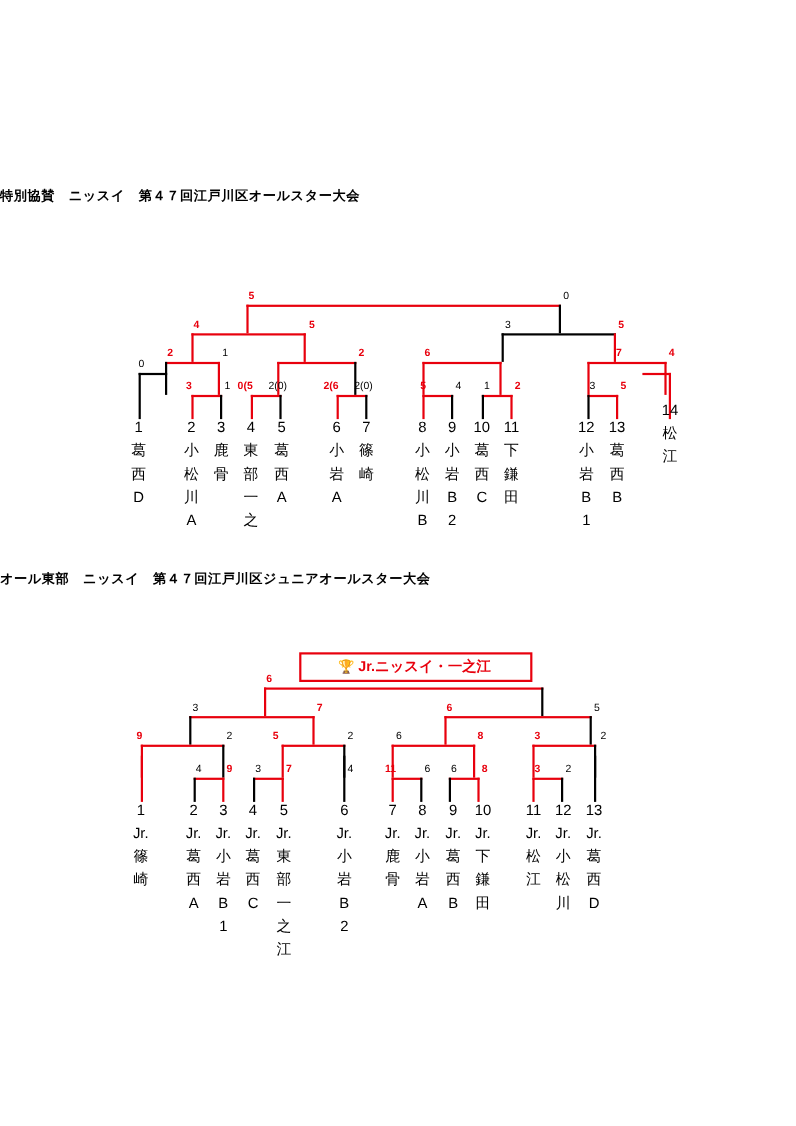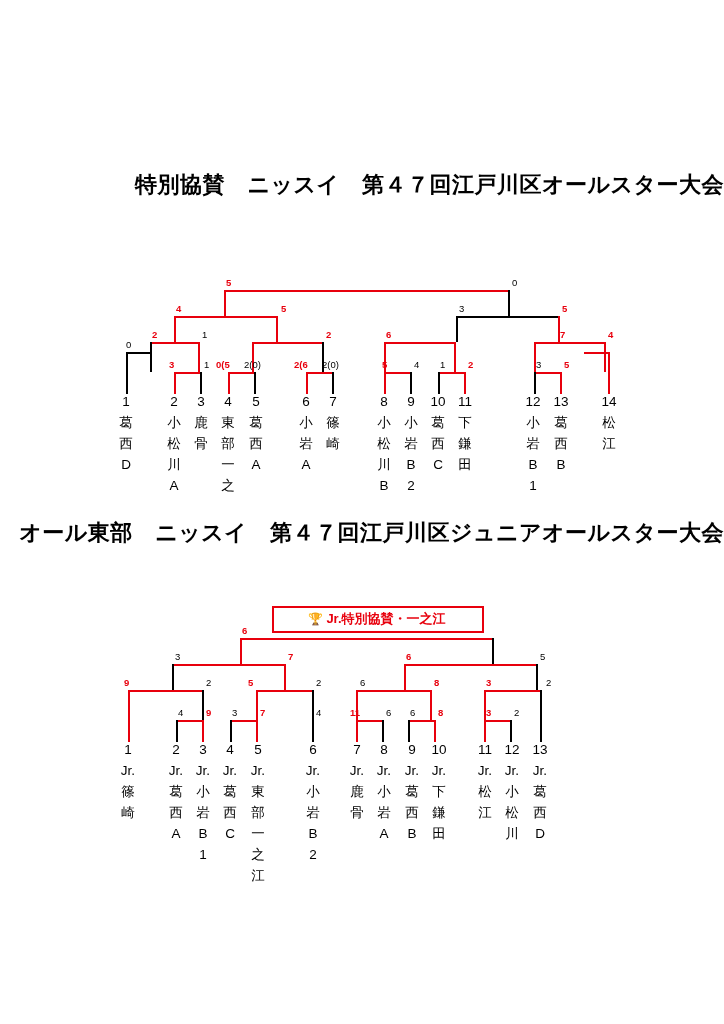--- a/index.html
+++ b/index.html
@@ -1,20 +1,20 @@
 <!DOCTYPE html>
 <html><head>
 <meta charset="utf-8">
 <style>
   html,body{margin:0;padding:0;background:#ffffff;}
   body{width:724px;height:1024px;font-family:"Liberation Sans",sans-serif;color:#000;position:relative;overflow:hidden;}
   .bracket-section{position:absolute;left:0;width:724px;}
   .sec1{top:170px;}
   .sec2{top:518px;}
-  .title{text-align:right;font-weight:bold;font-size:22px;letter-spacing:0.5px;white-space:nowrap;}
+  .title{text-align:left;font-weight:bold;font-size:12px;letter-spacing:0.5px;white-space:nowrap;}
   .champ{position:absolute;border:2px solid #e8000d;background:#fff;color:#e8000d;font-weight:bold;font-size:13px;white-space:nowrap;padding:2px 10px 3px 8px;text-align:center;}
   .champ .cup{font-size:12px;margin-right:3px;}
   .line{position:absolute;background:#000;}
   .line.red{background:#e8000d;}
   .v{width:2px;}
   .h{height:2px;}
   .v.red,.h.red{background:#e8000d;}
   .score{position:absolute;font-size:9.5px;font-weight:bold;line-height:1;white-space:nowrap;}
   .score.blk{color:#000;font-weight:normal;}
   .score.red{color:#e8000d;}
@@ -201,37 +201,37 @@
       <span class="ch">B</span>
       <span class="ch">1</span>
     </div>
     <div class="team" style="left:548px;top:192px;">
       <span class="num">13</span>
       <span class="ch">葛</span>
       <span class="ch">西</span>
       <span class="ch"></span>
       <span class="ch">B</span>
     </div>
-    <div class="team" style="left:596px;top:192px;text-align:center;">
+    <div class="team" style="left:596px;top:176px;text-align:center;">
       <span class="num">14</span>
       <span class="ch">松</span>
       <span class="ch"></span>
       <span class="ch"></span>
       <span class="ch">江</span>
     </div>
   </div>
 </div>
 
 <div class="bracket-section sec2">
   <div class="title">オール東部　ニッスイ　第４７回江戸川区ジュニアオールスター大会</div>
 
   <div class="wrap">
 
     <div class="champ" style="left:272px;top:58px;width:190px;">
-      <span class="cup">🏆</span><span>Jr.特別協賛・一之江</span>
+      <span class="cup">🏆</span><span>Jr.ニッスイ・一之江</span>
     </div>
 
     <div class="line h red" style="left:240px;top:90px;width:254px;"></div>
     <div class="line v red" style="left:240px;top:90px;height:26px;"></div>
     <div class="line v" style="left:492px;top:90px;height:26px;"></div>
     <div class="score red" style="left:242px;top:78px;">6</div>
 
     <div class="line h red" style="left:172px;top:116px;width:114px;"></div>
     <div class="line v" style="left:172px;top:116px;height:26px;"></div>
     <div class="line v red" style="left:284px;top:116px;height:26px;"></div>

